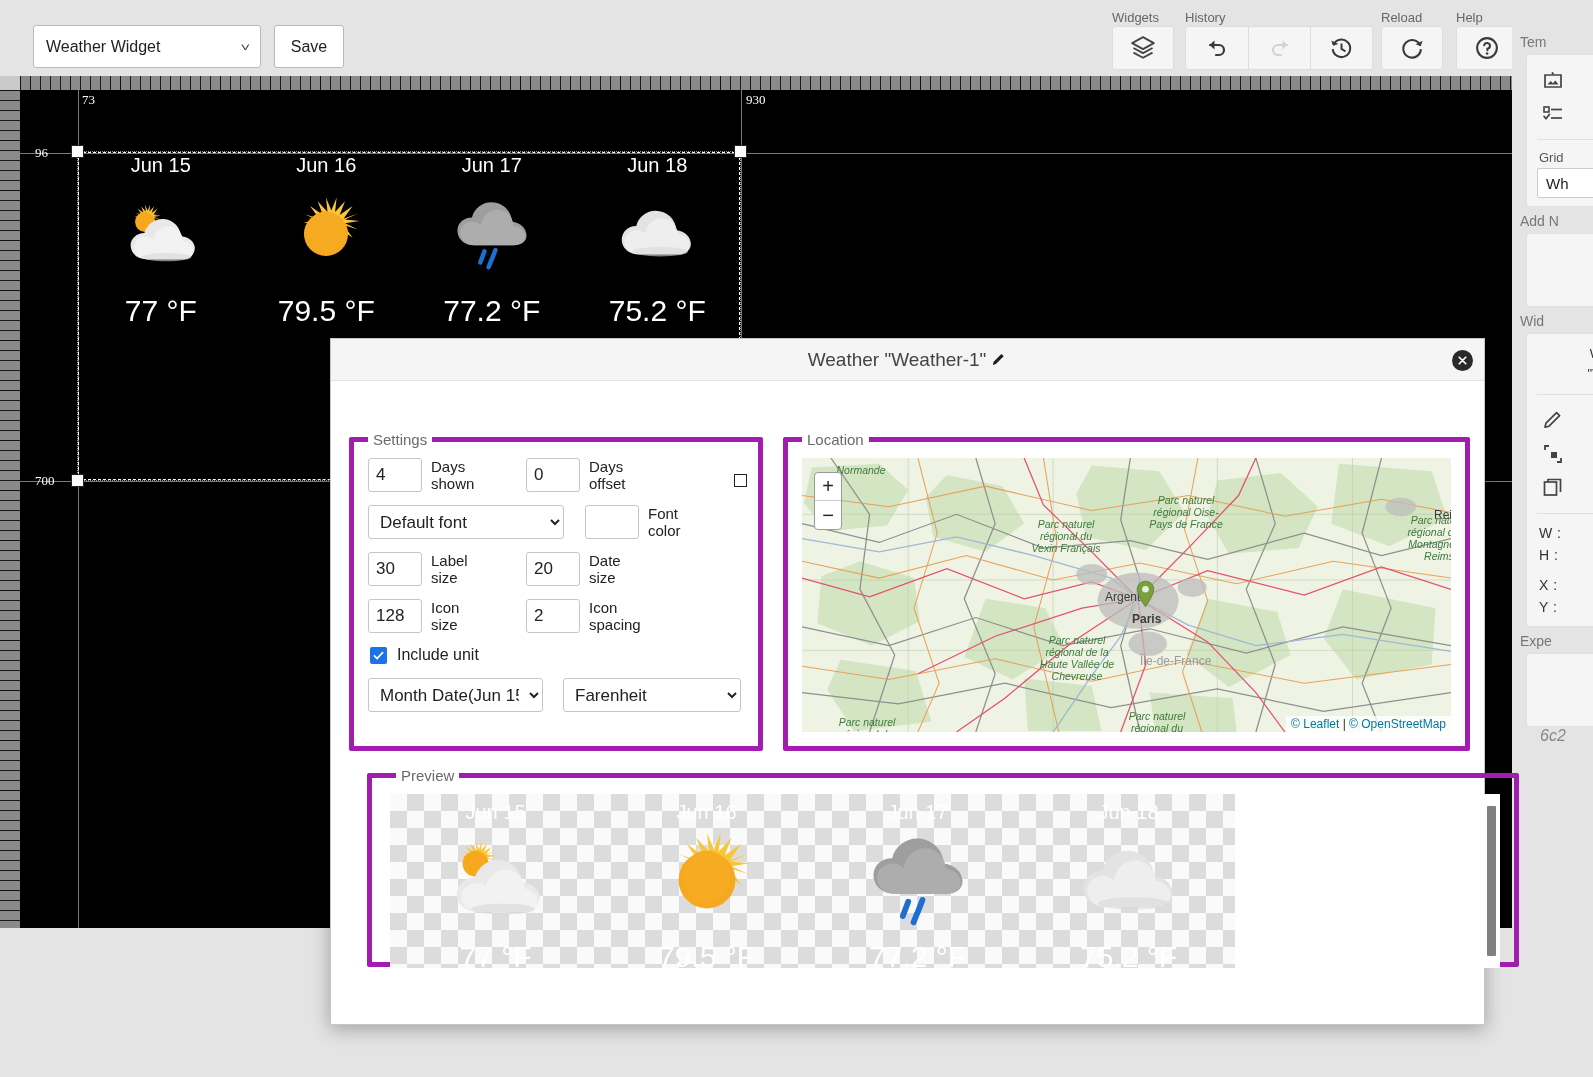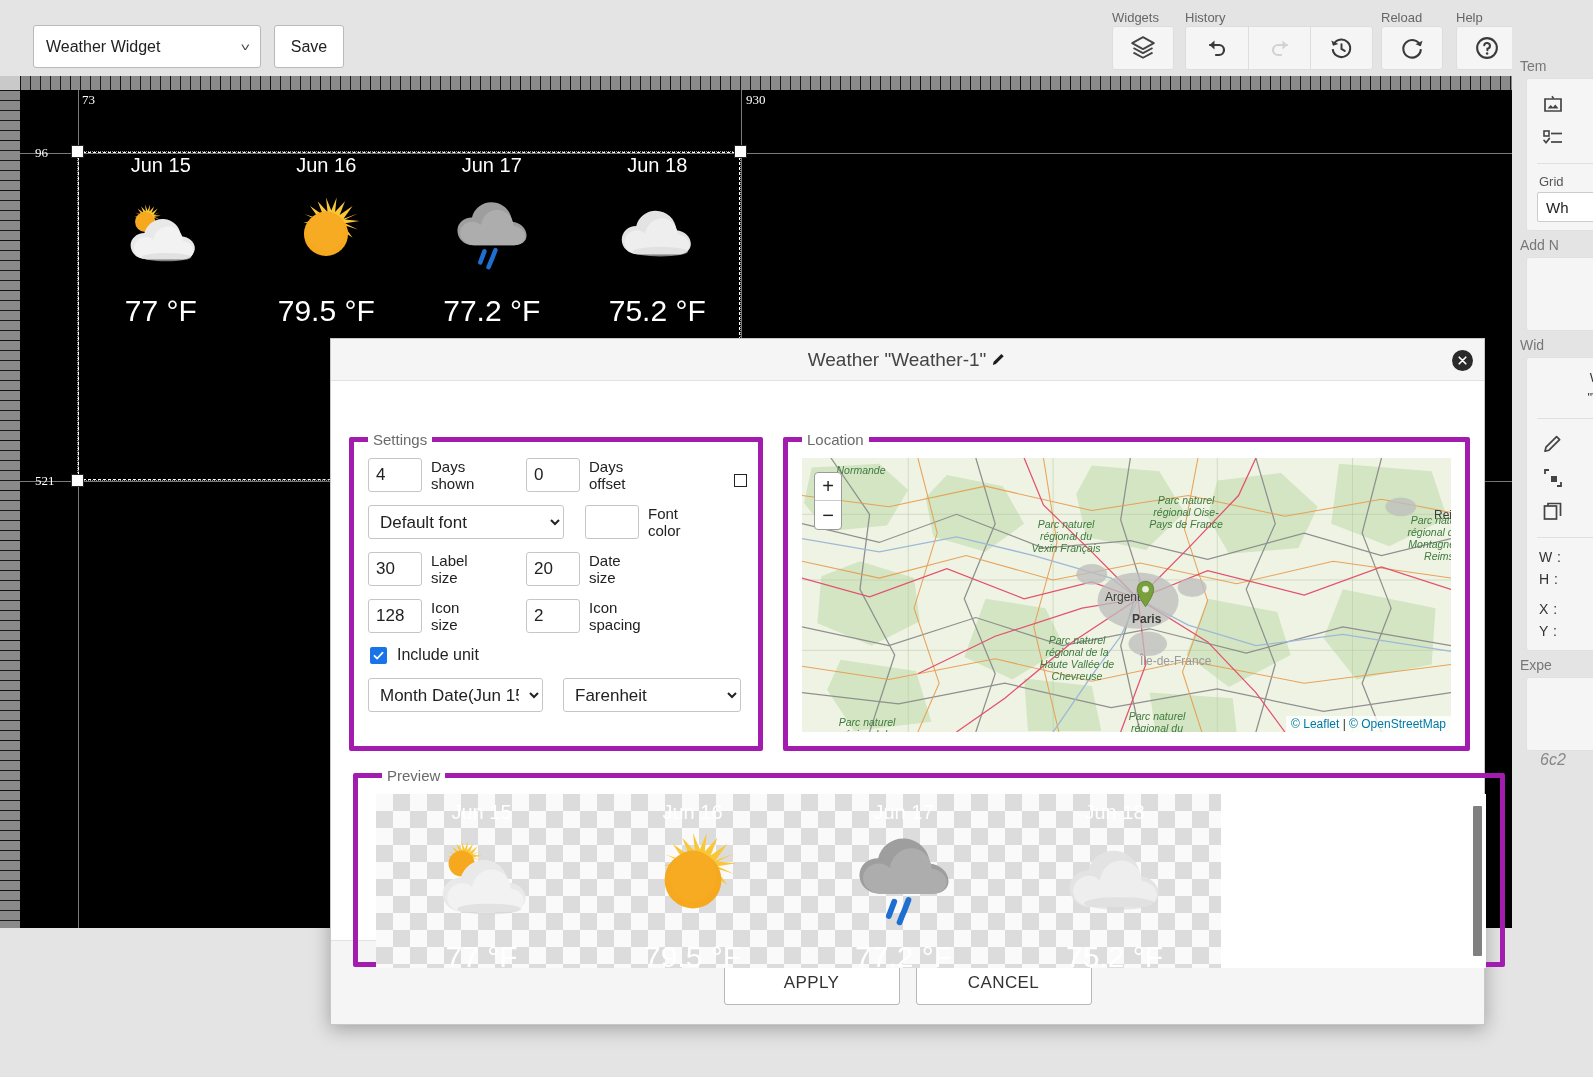--- a/index.html
+++ b/index.html
@@ -182,21 +182,21 @@
   fieldset.fs > legend { font-size: 15px; color: #6a6a6a; padding: 0 5px; }
 
   .fs-settings {
     position: absolute; left: 18px; top: 50px; width: 414px; height: 320px;
   }
   .fs-location {
     position: absolute; left: 452px; top: 50px; width: 687px; height: 320px;
     padding: 6px 8px 8px 8px;
   }
   .fs-preview {
-    position: absolute; left: 22px; top: 386px; width: 1121px; height: 200px;
+    position: absolute; left: 36px; top: 386px; width: 1121px; height: 200px;
     padding: 8px 0 0 0;
   }
   .fs-preview > legend { margin-left: 10px; }
 
   .row { display: flex; align-items: flex-start; margin-bottom: 13px; }
   .cell { display: flex; align-items: center; }
   .num-in {
     width: 54px; height: 34px; border: 1px solid #c6c6c6; border-radius: 3px;
     padding: 0 7px; font-size: 17px; color: #222; background: #fff;
     font-family: "Liberation Sans", sans-serif;
@@ -365,21 +365,21 @@
   <div class="canvas">
 
     <div class="guide-v" style="left:58px;"></div>
     <div class="guide-v" style="left:721px;"></div>
     <div class="guide-h" style="top:63px;"></div>
     <div class="guide-h" style="top:391px;"></div>
 
     <div class="guide-num" style="left:62px; top:2px;">73</div>
     <div class="guide-num" style="left:726px; top:2px;">930</div>
     <div class="guide-num" style="left:15px; top:55px;">96</div>
-    <div class="guide-num" style="left:15px; top:383px;">521</div>
+    <div class="guide-num" style="left:15px; top:383px;">700</div>
 
     <div class="wgt">
       <div class="wgt-sel"></div>
       <div class="handle h-tl"></div>
       <div class="handle h-tr"></div>
       <div class="handle h-bl"></div>
       <div class="handle h-br"></div>
 
       <div class="wgt-days" id="canvas-days">
           <div class="wgt-day">
@@ -434,21 +434,21 @@
       <ellipse cx="60" cy="66" rx="40" ry="7" fill="#d8d8d8" opacity=".6"></ellipse>
     </svg>
             </div>
             <div class="wgt-temp">75.2 °F</div>
           </div>
         </div>
     </div>
   </div>
 
   <div class="sidebar">
-    <div class="sb-sec-label" style="margin-top:52px;">Tem</div>
+    <div class="sb-sec-label" style="margin-top:28px;">Tem</div>
     <div class="sb-card">
       <div class="sb-icon-row">
         <svg class="ic" width="24" height="24" viewBox="0 0 24 24">
           <path d="M4 7 h16 v12 h-16 z" fill="none" stroke="#444" stroke-width="1.7"></path>
           <path d="M11 4.2 l1.6 2.4" fill="none" stroke="#444" stroke-width="1.7"></path>
           <path d="M6.5 16.5 l3.2-3.6 2.2 2.4 2.4-2.9 3.2 4.1 z" fill="#444"></path>
         </svg>
       </div>
       <div class="sb-icon-row">
         <svg class="ic" width="24" height="24" viewBox="0 0 24 24">
@@ -756,18 +756,14 @@
                   </div>
                   <div class="prev-temp">75.2 °F</div>
                 </div>
               </div>
           </div>
           <div class="prev-scroll"></div>
         </div>
       </fieldset>
     </div>
 
-    <div class="modal-foot">
-      <button class="act-btn">APPLY</button>
-      <button class="act-btn">CANCEL</button>
-    </div>
   </div>
 </div>
 
 </body></html>

